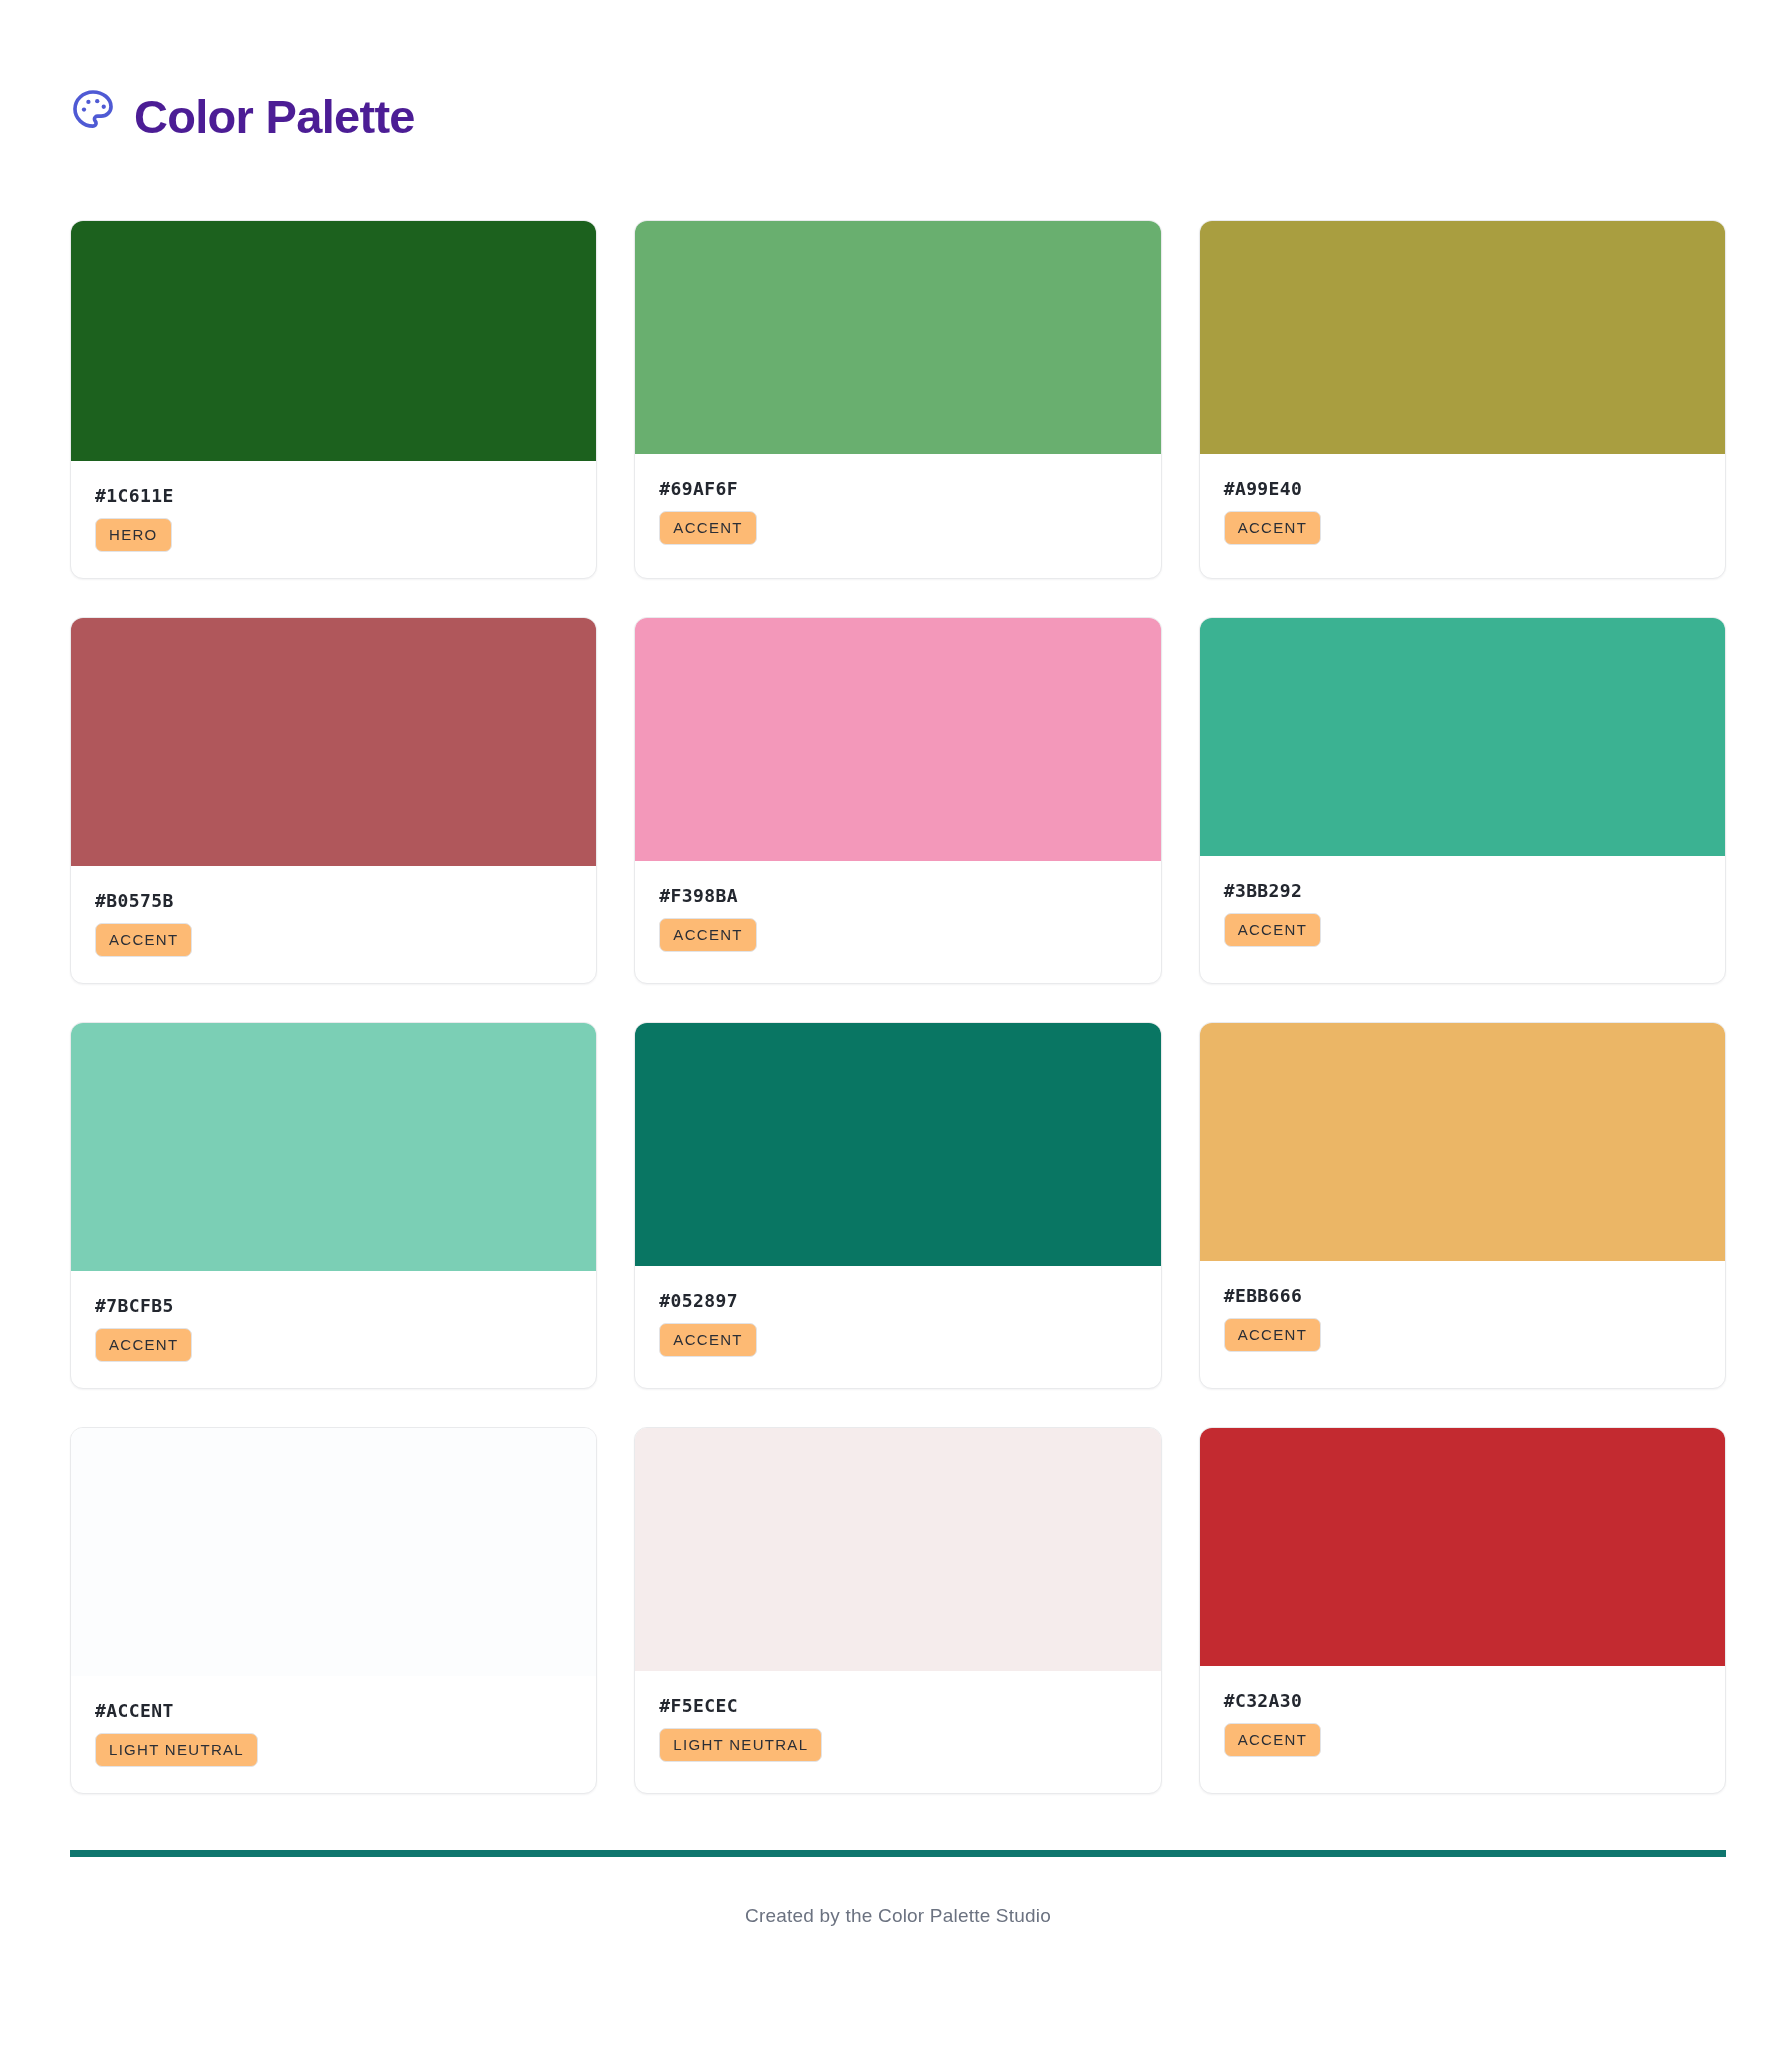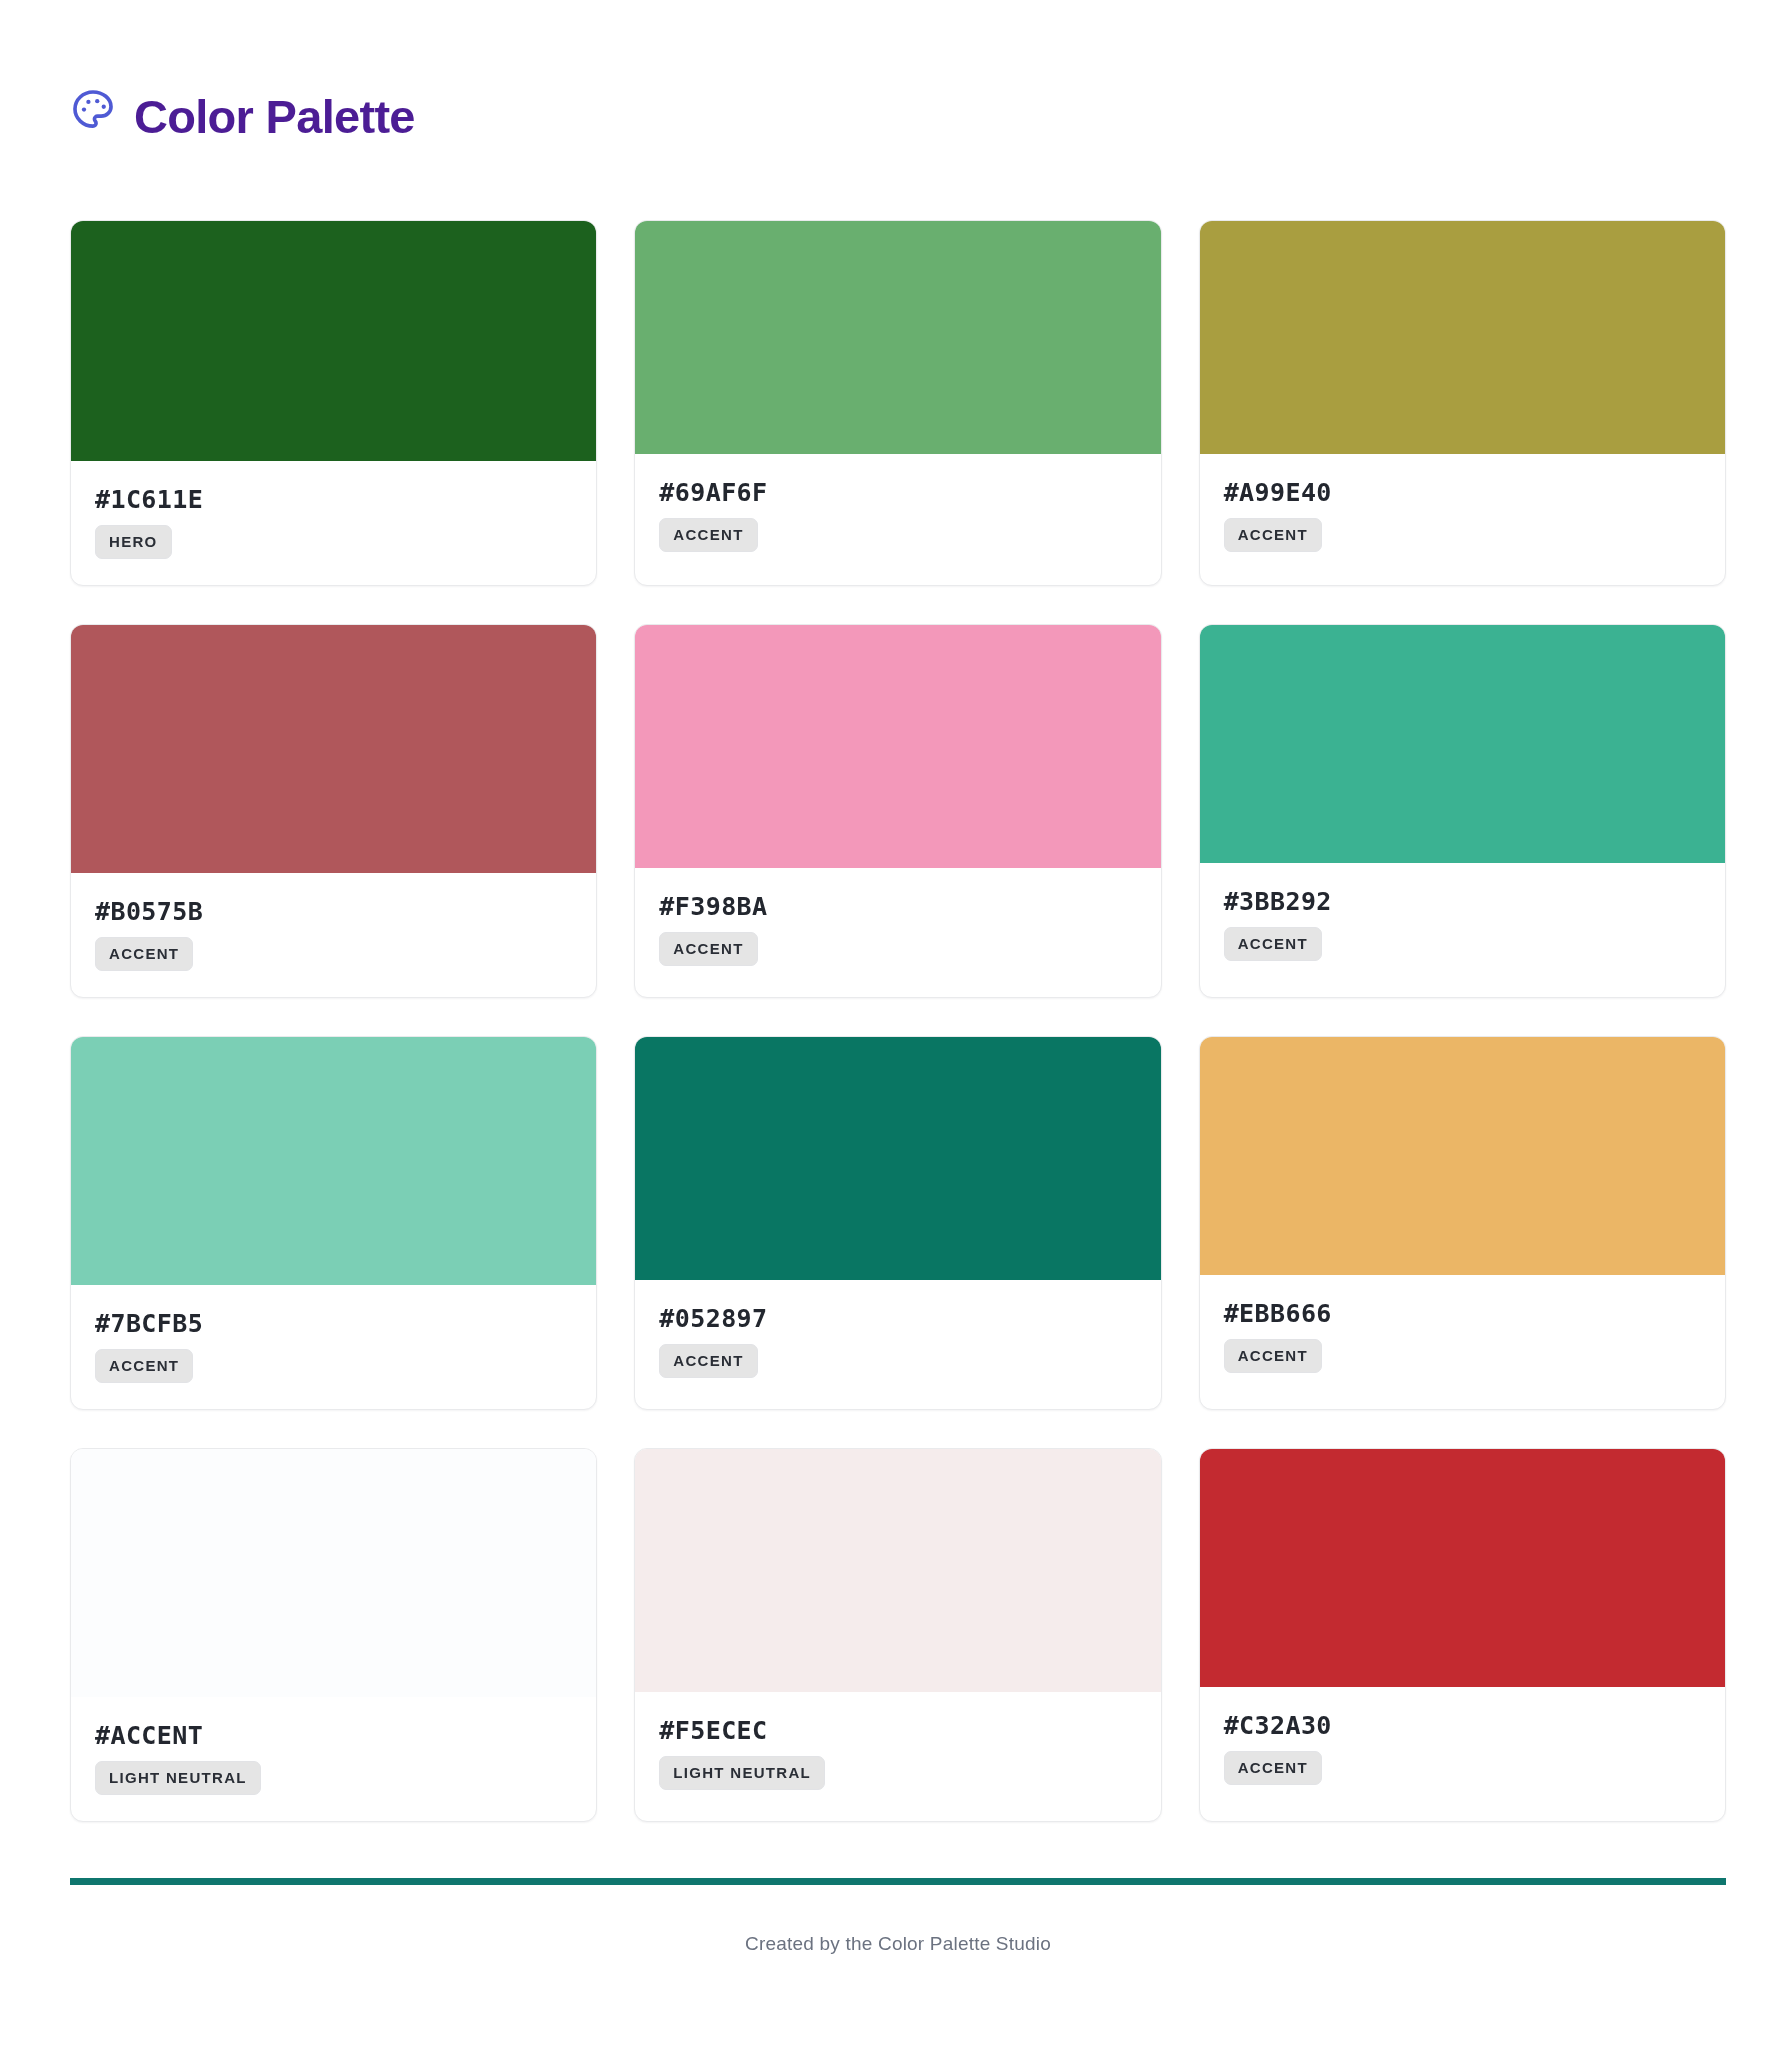--- a/index.html
+++ b/index.html
@@ -71,38 +71,37 @@
   }
   .swatch-meta {
     padding: 26px 24px 26px 24px;
     display: flex;
     flex-direction: column;
     align-items: flex-start;
     gap: 13px;
   }
   .hex-label {
     font-family: "DejaVu Sans Mono", "Liberation Mono", monospace;
-    font-size: 25px;
+    font-size: 18px;
     font-weight: bold;
     color: #23272f;
     letter-spacing: 0.4px;
     line-height: 1;
   }
   .role-badge {
     display: inline-block;
-    background: #e5e5e5;
+    background: #fdba74;
     border: 1px solid #e2e3e6;
     border-radius: 7px;
     color: #2a2e36;
     font-size: 15px;
     letter-spacing: 1.3px;
     padding: 8px 13px 9px 13px;
     line-height: 1;
     white-space: nowrap;
-    font-weight: bold;
   }
 
   
   .footer {
     margin-top: 56px;
     border-top: 7px solid #0f766e;
     padding: 48px 0 40px 0;
     text-align: center;
   }
   .footer-text {

